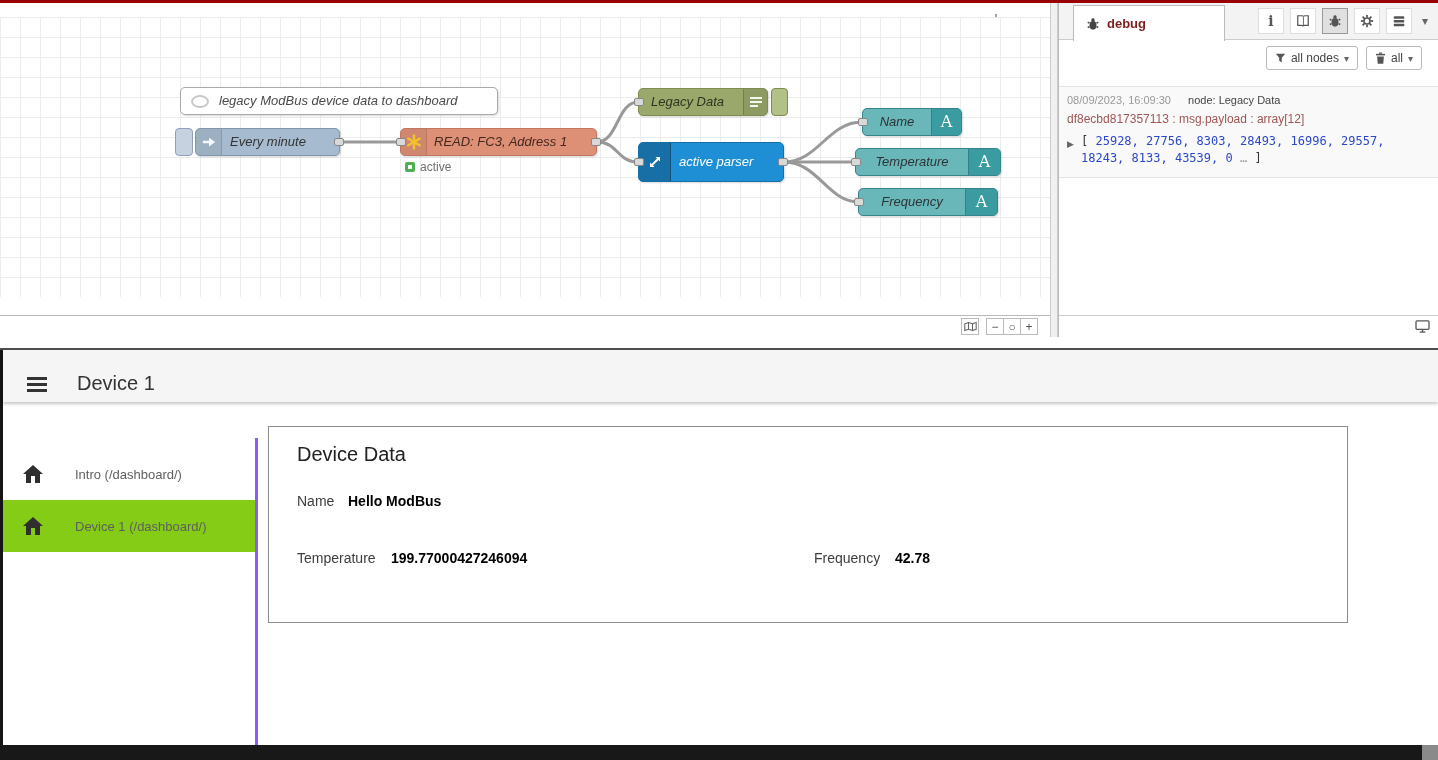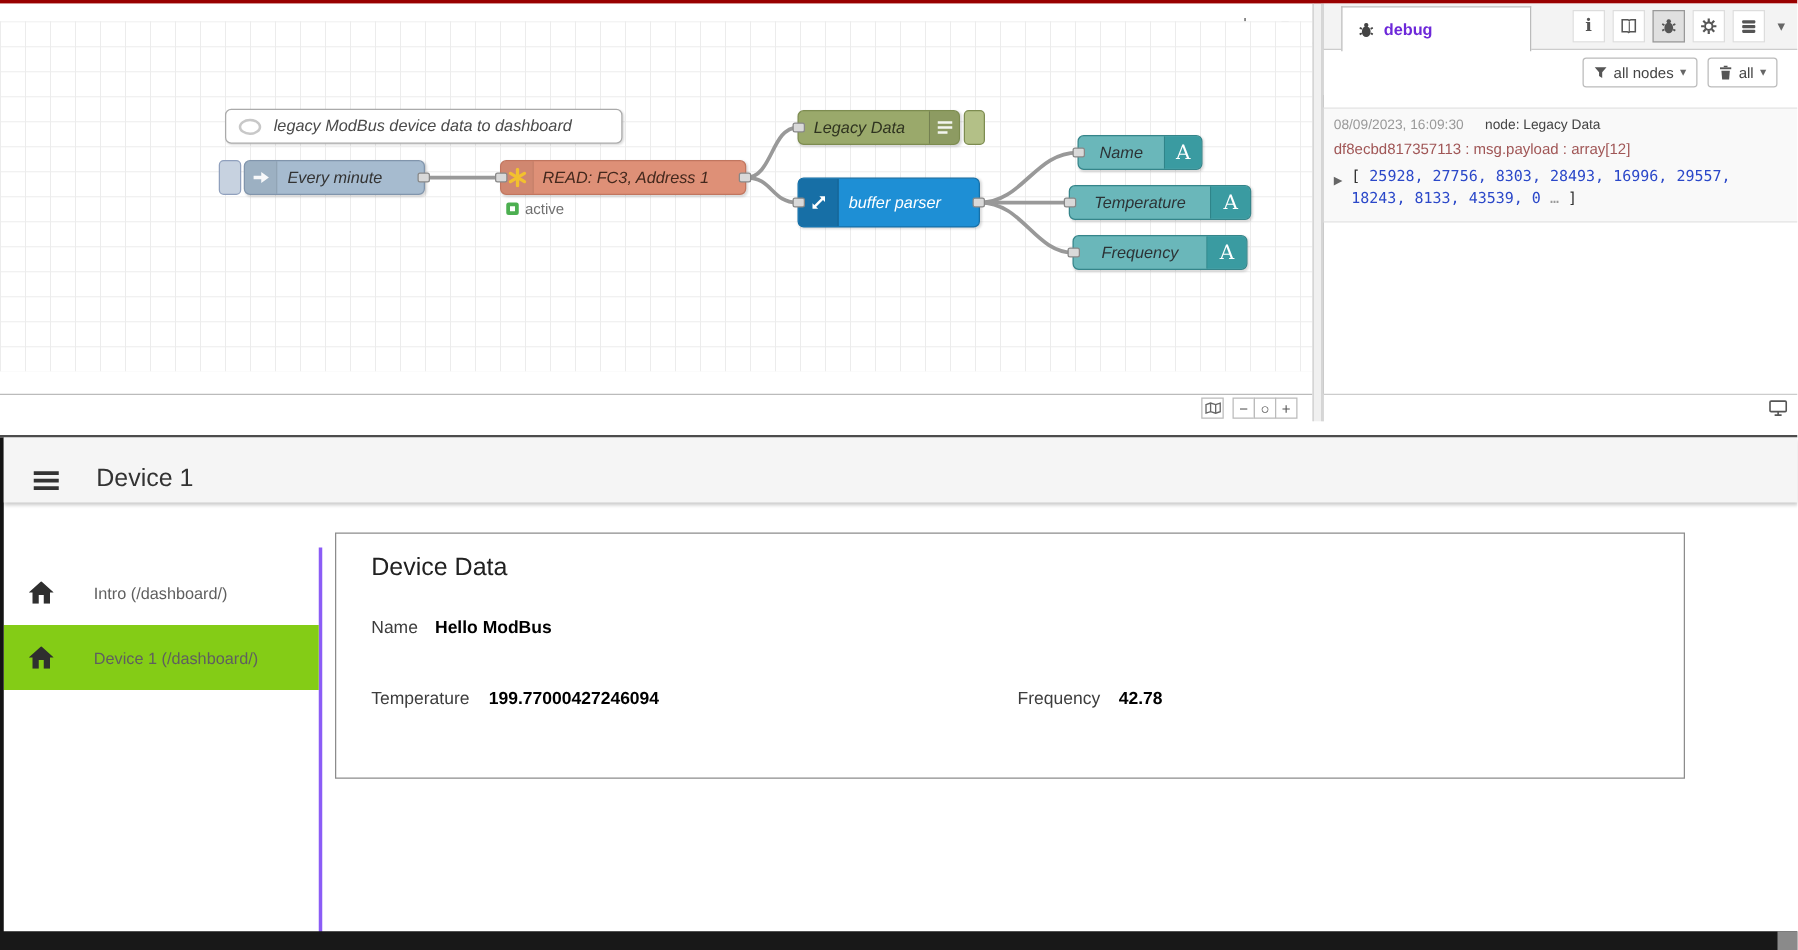--- a/index.html
+++ b/index.html
@@ -73,21 +73,21 @@
 
   #canvas-footer { left:0; top:312px; width:1050px; height:22px; background:#fff; border-top:1px solid #bbb; display:flex; align-items:center; justify-content:flex-end; padding-right:12px; }
   .foot-btn { width:18px; height:17px; border:1px solid #bbb; background:#fff; display:flex; align-items:center; justify-content:center; font-size:12px; color:#555; margin-left:-1px; cursor:pointer; }
   #map-btn { margin-right:8px; }
 
   #splitter { left:1050px; top:0; width:8px; height:334px; background:#f0f0f0; border-left:1px solid #ccc; border-right:1px solid #ccc; }
 
   
   #sidebar { left:1058px; top:0; width:380px; height:334px; background:#fff; border-left:1px solid #bbb; }
   #sb-header { position:relative; height:37px; background:#f3f3f3; border-bottom:1px solid #ccc; }
-  #sb-tab { position:absolute; left:14px; top:2px; height:36px; width:152px; background:#fff; border:1px solid #bbb; border-bottom:none; display:flex; align-items:center; gap:7px; padding-left:12px; font-weight:bold; color:#6d28d9; cursor:pointer; }
+  #sb-tab { position:absolute; left:14px; top:2px; height:36px; width:152px; background:#fff; border:1px solid #bbb; border-bottom:none; display:flex; align-items:center; gap:7px; padding-left:12px; font-weight:bold; color:#7f1d1d; cursor:pointer; }
   #sb-icons { position:absolute; right:6px; top:5px; display:flex; gap:6px; align-items:center; }
   .sb-iconbtn { width:26px; height:26px; border:1px solid #ddd; background:#fff; display:flex; align-items:center; justify-content:center; cursor:pointer; color:#555; }
   .sb-iconbtn.active { background:#e0e0e0; border-color:#999; }
   #sb-menu-caret { color:#666; font-size:12px; padding:0 4px; cursor:pointer; }
   .info-glyph { font-family:"DejaVu Serif",serif; font-weight:bold; font-size:14px; color:#555; }
 
   #sb-toolbar { height:36px; display:flex; align-items:center; justify-content:flex-end; gap:8px; padding-right:16px; background:#fff; }
   .filter-btn { height:24px; border:1px solid #bbb; border-radius:3px; background:#fff; display:flex; align-items:center; gap:5px; padding:0 8px; font-size:12px; color:#444; cursor:pointer; }
   .filter-caret { font-size:10px; color:#666; }
 
@@ -204,21 +204,21 @@
       </div>
 
       <div id="parser-node" class="node">
         <span class="icon-left">
           <svg width="16" height="16" viewBox="0 0 16 16">
               <line x1="4.5" y1="11.5" x2="11.5" y2="4.5" stroke="#fff" stroke-width="2"></line>
               <path d="M8.5 3h4.5v4.5z" fill="#fff"></path>
               <path d="M7.5 13H3V8.5z" fill="#fff"></path>
             </svg>
         </span>
-        <div class="label">buffer parser</div>
+        <div class="label">active parser</div>
         <span class="port in"></span>
         <span class="port out"></span>
       </div>
 
       <div id="ui-name" class="node ui-node">
         <div class="label">Name</div>
         <span class="icon-right">A</span>
         <span class="port"></span>
       </div>
       <div id="ui-temp" class="node ui-node">

